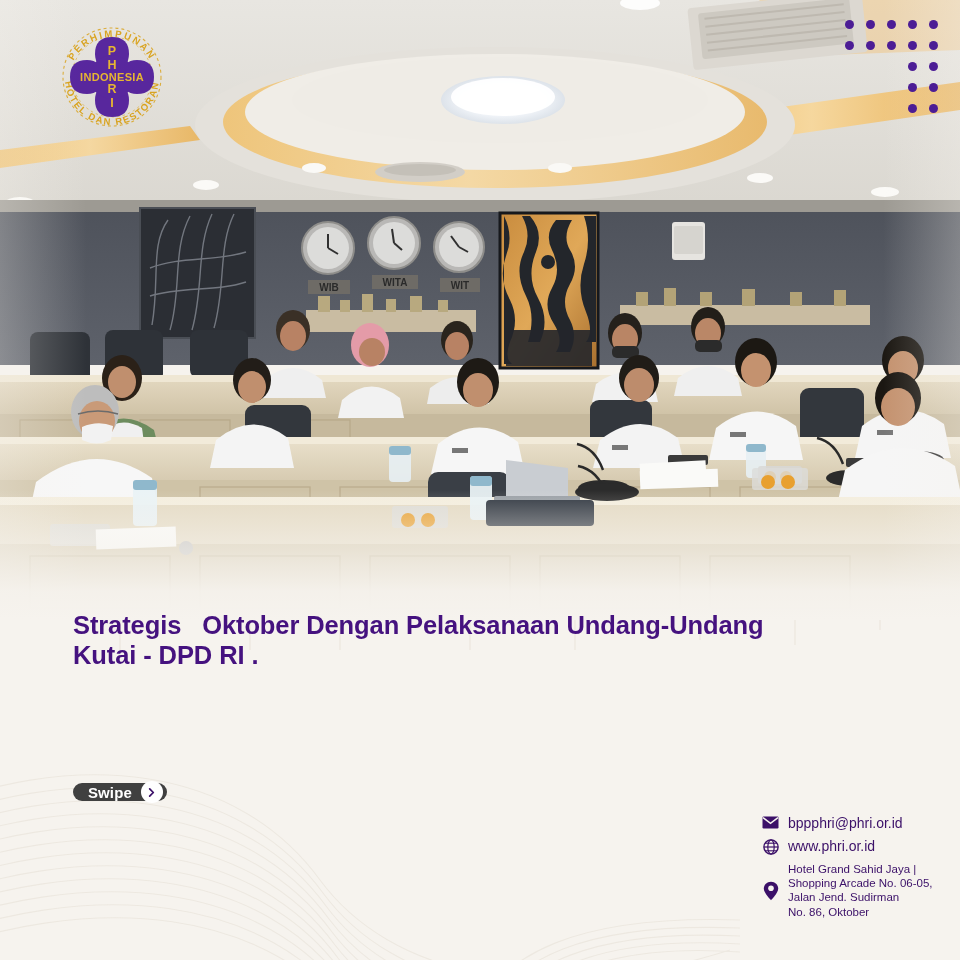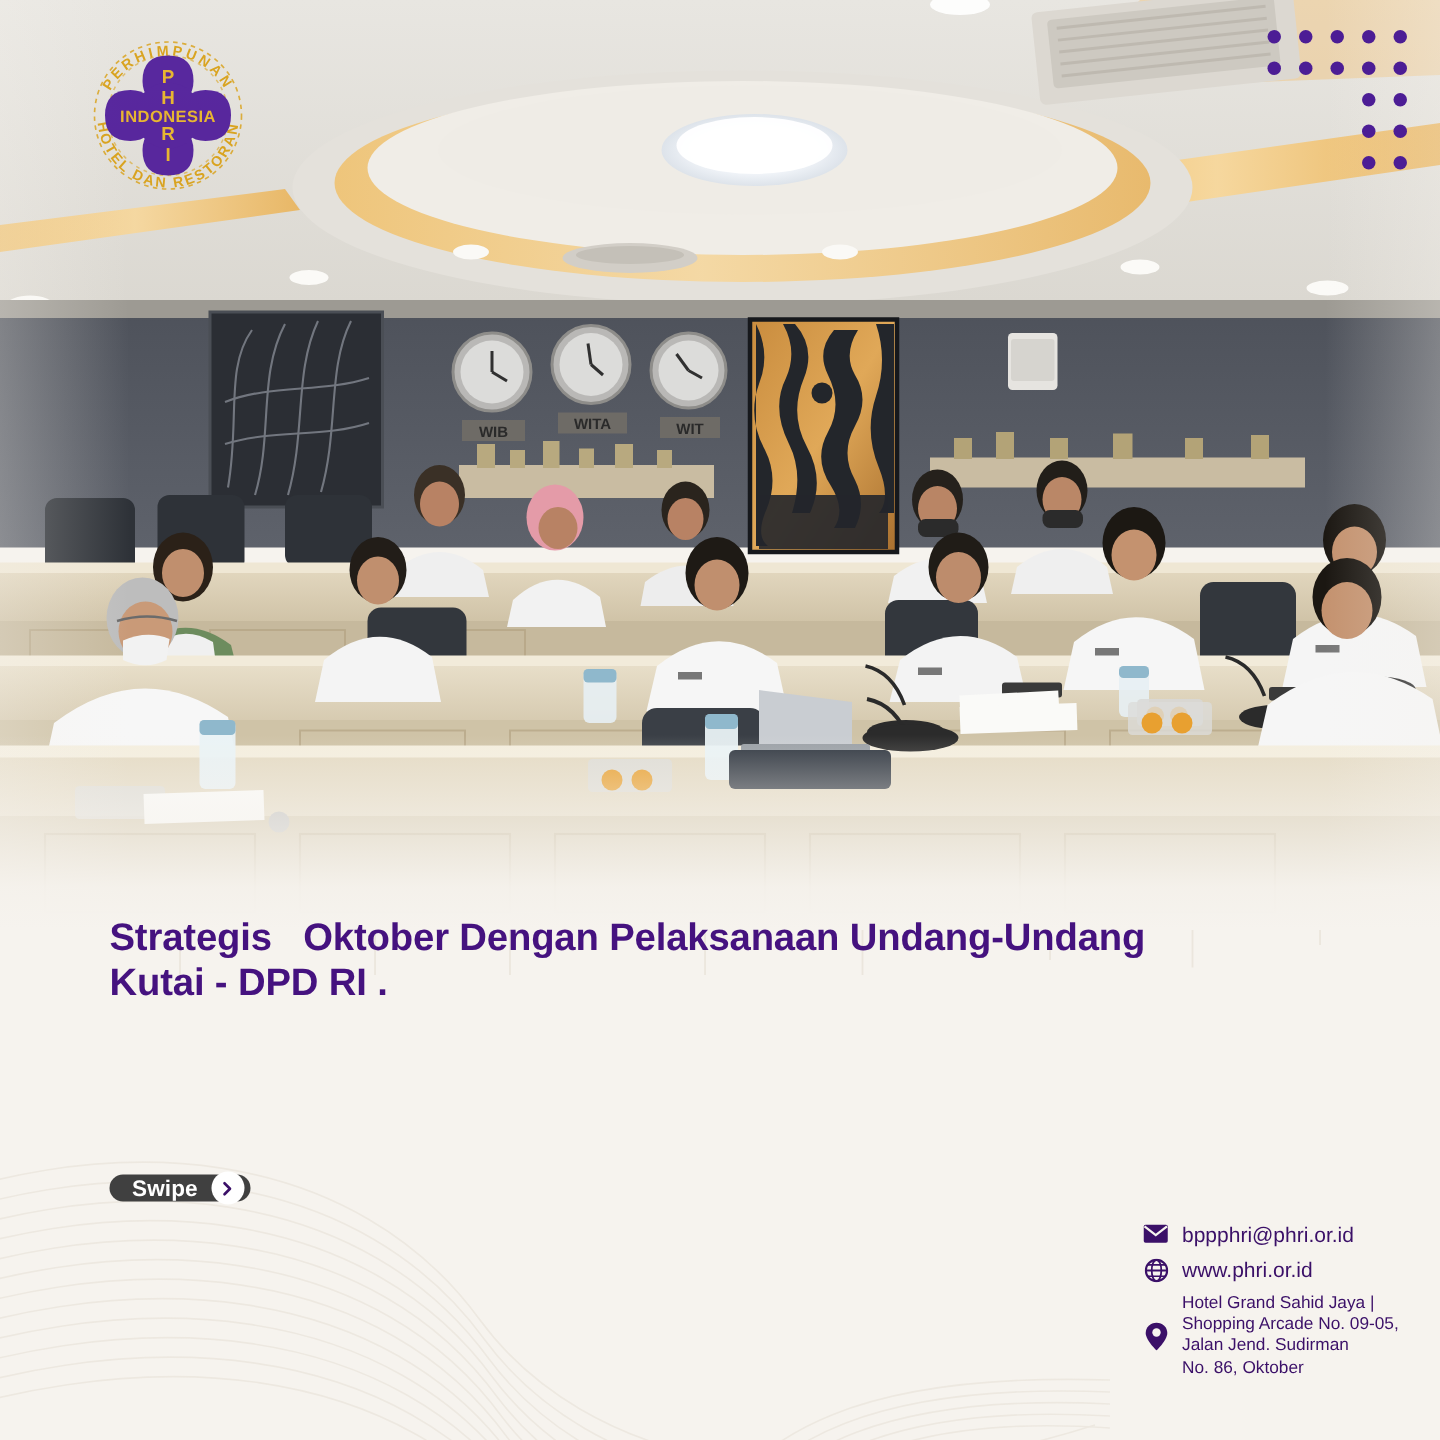--- a/index.html
+++ b/index.html
@@ -564,21 +564,21 @@
 
     <div class="c-row addr">
       <span class="c-ico">
         <svg width="16" height="20" viewBox="0 0 16 20">
           <path d="M8 0.8 C3.9 0.8 0.8 3.9 0.8 7.6 C0.8 12.4 8 19.2 8 19.2 C8 19.2 15.2 12.4 15.2 7.6 C15.2 3.9 12.1 0.8 8 0.8 Z" fill="#3B1068"></path>
           <circle cx="8" cy="7.3" r="2.8" fill="#F6F3EE"></circle>
         </svg>
       </span>
       <span class="c-addr">
         <span>Hotel Grand Sahid Jaya |</span><br>
-        <span>Shopping Arcade No. 09-05,</span><br>
+        <span>Shopping Arcade No. 06-05,</span><br>
         <span>Jalan Jend. Sudirman</span><br>
         <span>No. 86, Oktober</span>
       </span>
     </div>
 
   </div>
 
 </div>
 
 </body></html>

